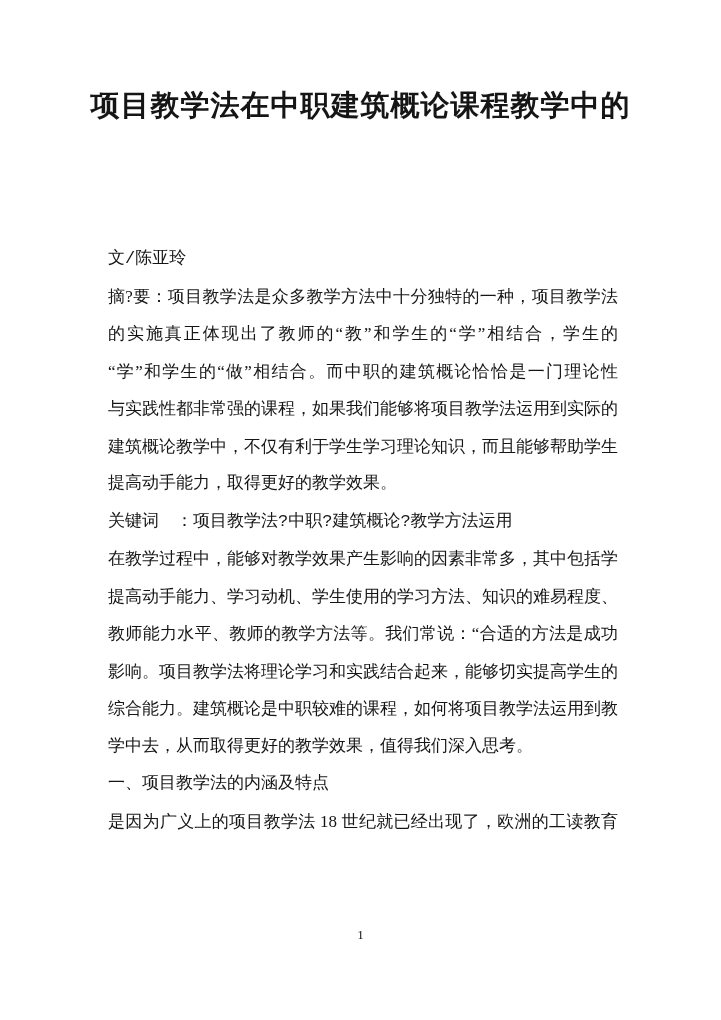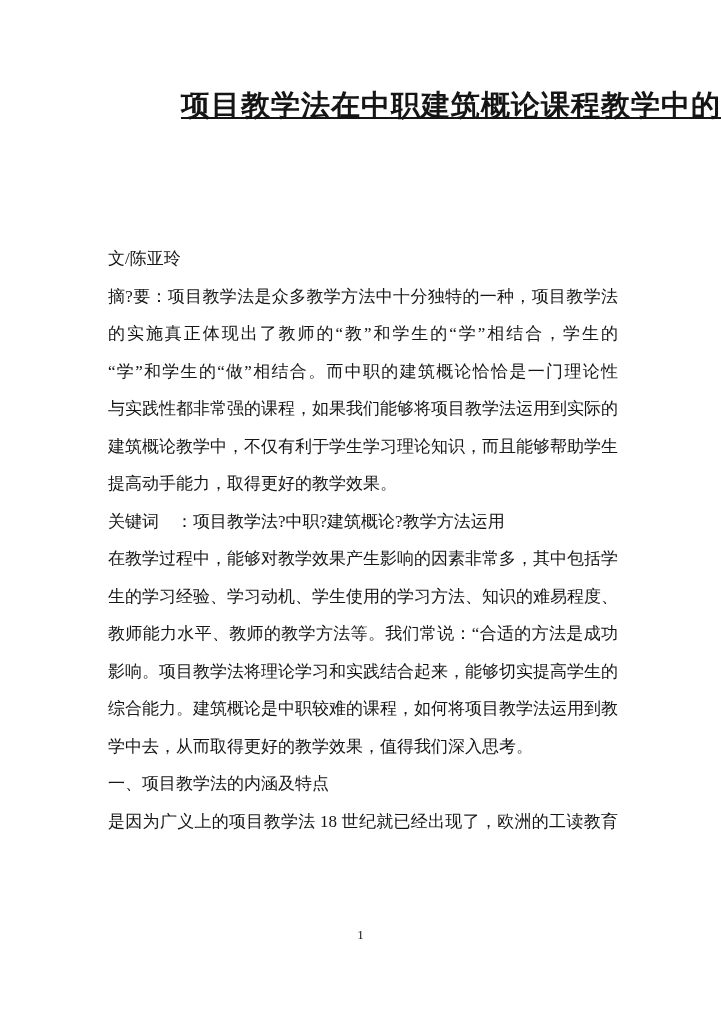--- a/index.html
+++ b/index.html
@@ -15,26 +15,25 @@
     overflow: hidden;
     font-family: "Liberation Serif", "DejaVu Serif", serif;
     color: #151515;
   }
   .doc-title {
     position: absolute;
     top: 82px;
     left: 0;
     width: 721px;
     margin: 0;
-    text-align: right;
+    text-align: center;
     font-size: 29px;
     font-weight: bold;
     line-height: 46px;
     letter-spacing: 1px;
-    text-decoration: underline;
   }
   .title-line { display: block; }
   .body-text {
     position: absolute;
     top: 240px;
     left: 108px;
     width: 510px;
     font-size: 17px;
     line-height: 37.5px;
   }
@@ -44,20 +43,21 @@
     height: 37.5px;
     overflow: hidden;
   }
   .fill {
     text-align: justify;
     text-align-last: justify;
   }
   .short {
     text-align: left;
     text-align-last: left;
+    font-family: Liberation Mono, monospace;
   }
   .footer {
     position: absolute;
     top: 926px;
     left: 0;
     width: 721px;
     text-align: center;
     font-size: 13px;
     line-height: 18px;
   }
@@ -77,21 +77,21 @@
     <p class="line fill">摘?要：项目教学法是众多教学方法中十分独特的一种，项目教学法</p>
     <p class="line fill">的实施真正体现出了教师的“教”和学生的“学”相结合，学生的</p>
     <p class="line fill">“学”和学生的“做”相结合。而中职的建筑概论恰恰是一门理论性</p>
     <p class="line fill">与实践性都非常强的课程，如果我们能够将项目教学法运用到实际的</p>
     <p class="line fill">建筑概论教学中，不仅有利于学生学习理论知识，而且能够帮助学生</p>
     <p class="line short">提高动手能力，取得更好的教学效果。</p>
 
     <p class="line short">关键词　：项目教学法?中职?建筑概论?教学方法运用</p>
 
     <p class="line fill">在教学过程中，能够对教学效果产生影响的因素非常多，其中包括学</p>
-    <p class="line fill">生的学习经验、学习动机、学生使用的学习方法、知识的难易程度、</p>
+    <p class="line fill">提高动手能力、学习动机、学生使用的学习方法、知识的难易程度、</p>
     <p class="line fill">教师能力水平、教师的教学方法等。我们常说：“合适的方法是成功</p>
     <p class="line fill">影响。项目教学法将理论学习和实践结合起来，能够切实提高学生的</p>
     <p class="line fill">综合能力。建筑概论是中职较难的课程，如何将项目教学法运用到教</p>
     <p class="line short">学中去，从而取得更好的教学效果，值得我们深入思考。</p>
 
     <p class="line short">一、项目教学法的内涵及特点</p>
 
     <p class="line fill">是因为广义上的项目教学法 18 世纪就已经出现了，欧洲的工读教育</p>
   </div>
 

